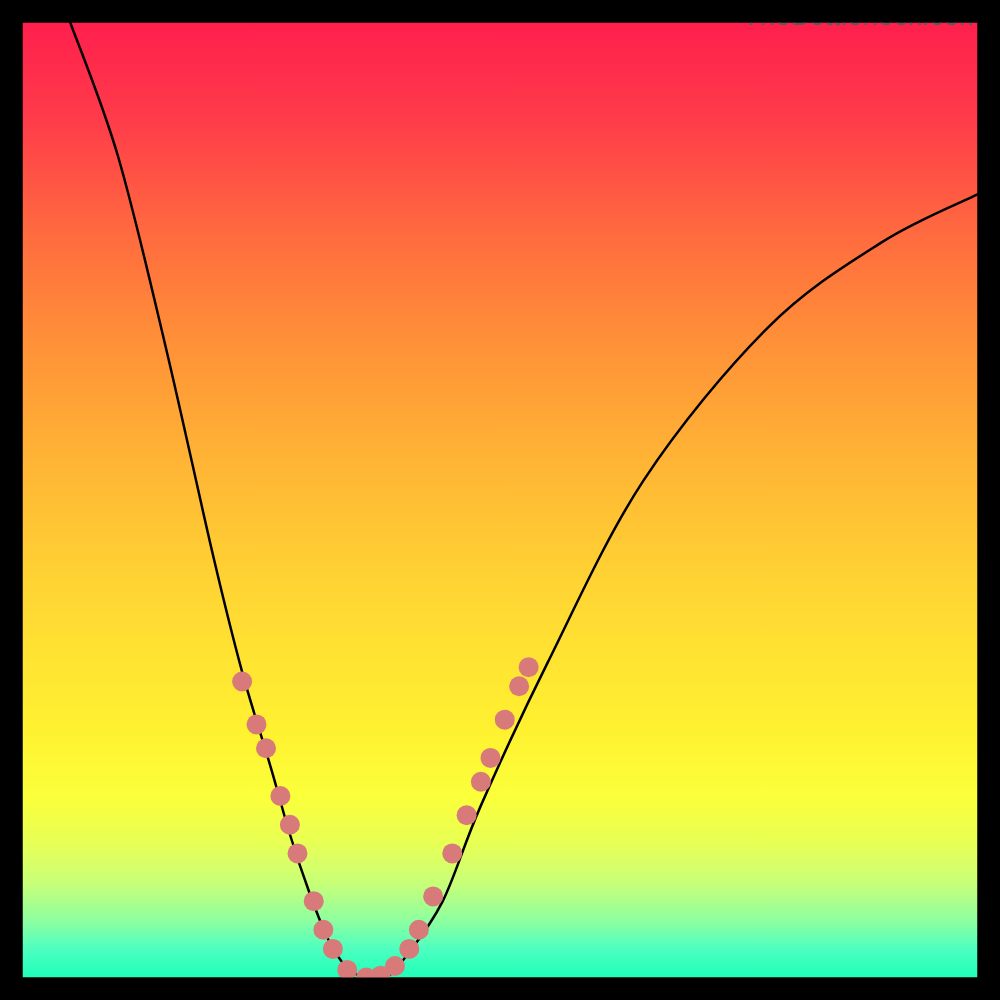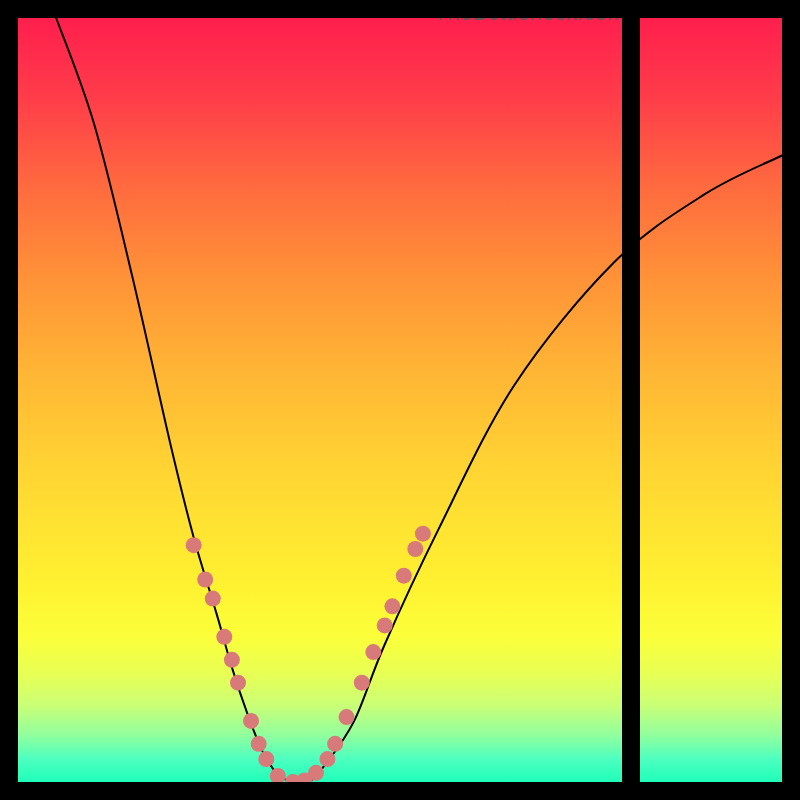--- a/index.html
+++ b/index.html
@@ -6,21 +6,21 @@
     margin: 0;
     padding: 0;
     width: 800px;
     height: 800px;
     background: #000;
     font-family: Arial, Helvetica, sans-serif;
     overflow: hidden;
   }
   .stage {
     position: relative;
-    width: 640px;
+    width: 800px;
     height: 800px;
   }
   .frame {
     position: absolute;
     inset: 0;
     border: 18px solid #000;
     box-sizing: border-box;
     pointer-events: none;
   }
   .plot-area {

